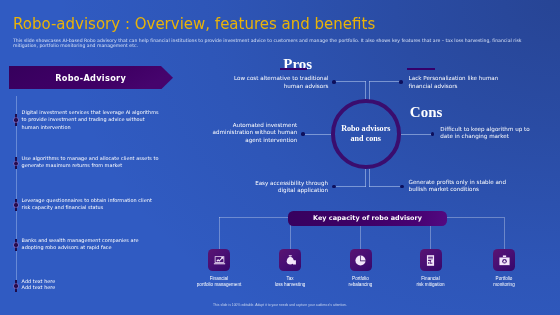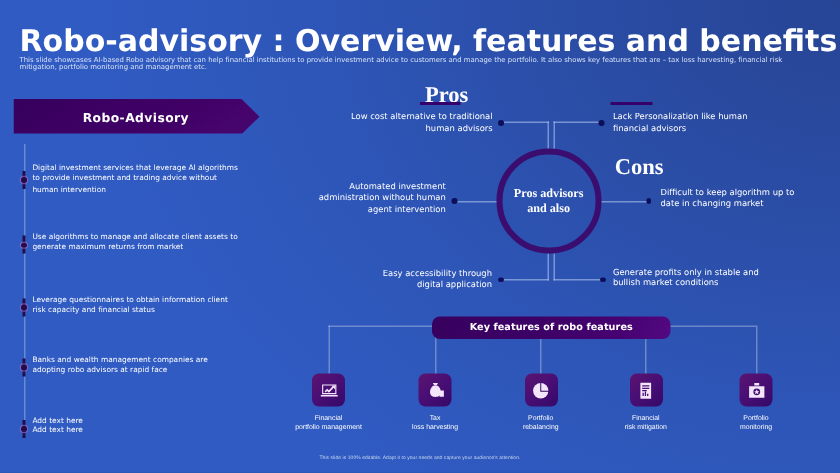--- a/index.html
+++ b/index.html
@@ -5,22 +5,22 @@
   html,body{margin:0;padding:0;background:#2f57b0;}
   body{width:560px;height:315px;overflow:hidden;
        font-family:"Liberation Sans",sans-serif;-webkit-font-smoothing:antialiased;}
   #slide{position:relative;width:560px;height:315px;overflow:hidden;color:#fff;}
   #bg{position:absolute;inset:0;background:#305bc2;}
   #bg-shade{position:absolute;inset:0;
       background:radial-gradient(118% 165% at 100% 0%, rgba(30,46,104,.50) 0%, rgba(30,46,104,.34) 24%, rgba(30,46,104,.12) 52%, rgba(30,46,104,0) 76%);}
   .abs{position:absolute;}
 
   
-  #title{left:13px;top:15.4px;font-family:"DejaVu Sans",sans-serif;font-size:20px;
-         font-weight:bold;letter-spacing:0px;color:#ffffff;white-space:nowrap;}
+  #title{left:13px;top:15.4px;font-family:"DejaVu Sans",sans-serif;font-size:15px;
+         font-weight:normal;letter-spacing:0px;color:#eab308;white-space:nowrap;}
   #subtitle{left:13px;top:37.9px;width:512px;font-family:"DejaVu Sans",sans-serif;
             font-size:4.6px;line-height:5.5px;color:#d9e3f7;letter-spacing:.01px;}
 
   
   #banner{left:8.6px;top:65.5px;width:164px;height:23.5px;}
   #banner svg{display:block;}
   #banner-label{position:absolute;left:0;top:0.6px;width:164px;height:23.5px;
       display:flex;align-items:center;justify-content:center;
       font-family:"DejaVu Sans",sans-serif;font-size:8.2px;font-weight:bold;
       color:#ffffff;letter-spacing:.3px;}
@@ -151,22 +151,22 @@
       <div class="pc l" style="left: 440.3px; top: 125.7px; width: 120px;">
         <div>Difficult to keep algorithm up to</div>
         <div>date in changing market</div>
       </div>
       <div class="pc l" style="left: 408.6px; top: 178.9px; width: 120px;">
         <div>Generate profits only in stable and</div>
         <div>bullish market conditions</div>
       </div>
       <div id="circle">
         <div id="circle-label">
-          <span>Pros advisors</span>
-          <span>and also</span>
+          <span>Robo advisors</span>
+          <span>and cons</span>
         </div>
       </div>
     </div>
 
   <div id="keyfeatures">
       <div class="kfline" style="left: 219px; top: 217px; width: 285px; height: 0.8px;"></div>
       <div class="kfline" style="left: 218.6px; top: 217px; width: 0.8px; height: 33px;"></div>
       <div class="kfline" style="left: 289.6px; top: 217px; width: 0.8px; height: 33px;"></div>
       <div class="kfline" style="left: 360.1px; top: 217px; width: 0.8px; height: 33px;"></div>
       <div class="kfline" style="left: 430.1px; top: 217px; width: 0.8px; height: 33px;"></div>
@@ -232,17 +232,17 @@
             <path fill="#f3e6fa" d="M2.6 6.4h18.8v14.2H2.6z"></path>
             <circle cx="12" cy="13.3" r="4.2" fill="#43106f"></circle>
             <path fill="#f3e6fa" d="M12 10.3l1 2.2 2.2.2-1.7 1.5.5 2.2-2-1.2-2 1.2.5-2.2-1.7-1.5 2.2-.2z"></path>
           </svg>
         </div>
         <div class="lbl">
           <div>Portfolio</div>
           <div>monitoring</div>
         </div>
       </div>
-      <div id="kf-pill">Key features of robo features</div>
+      <div id="kf-pill">Key capacity of robo advisory</div>
     </div>
 
   <div class="abs" id="footer">This slide is 100% editable. Adapt it to your needs and capture your audience's attention.</div>
 </div>
 
 </body></html>

